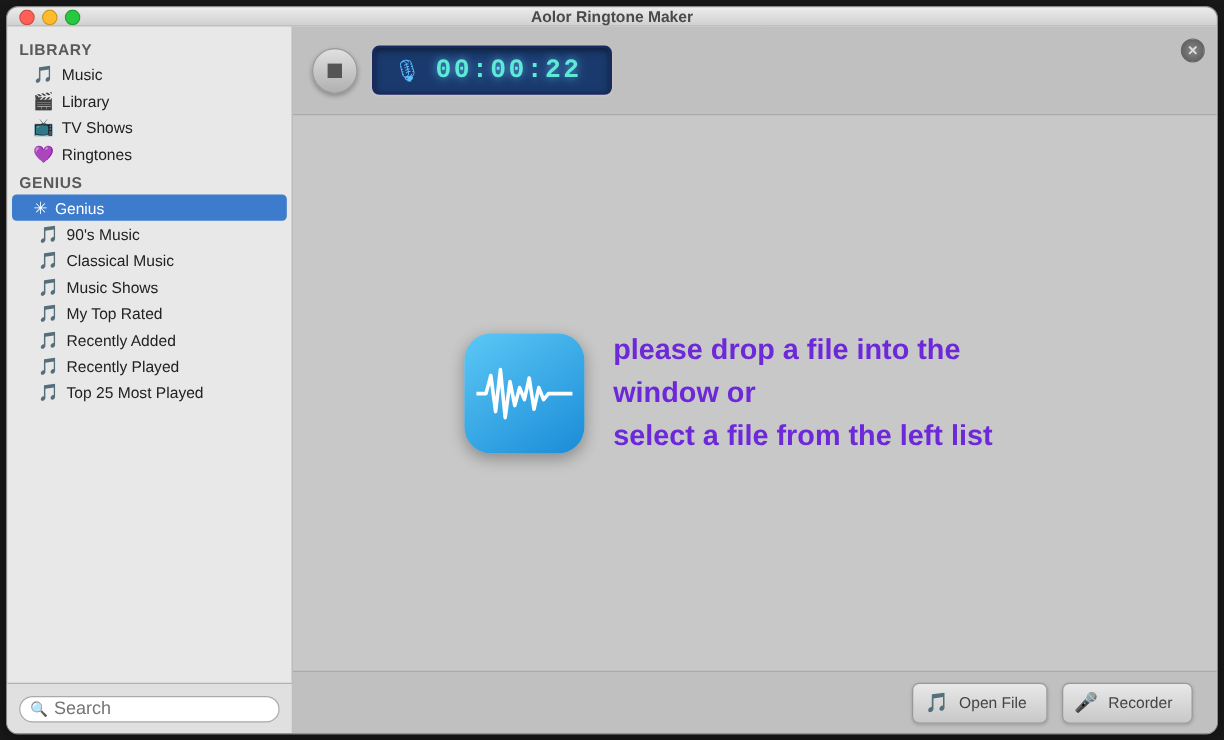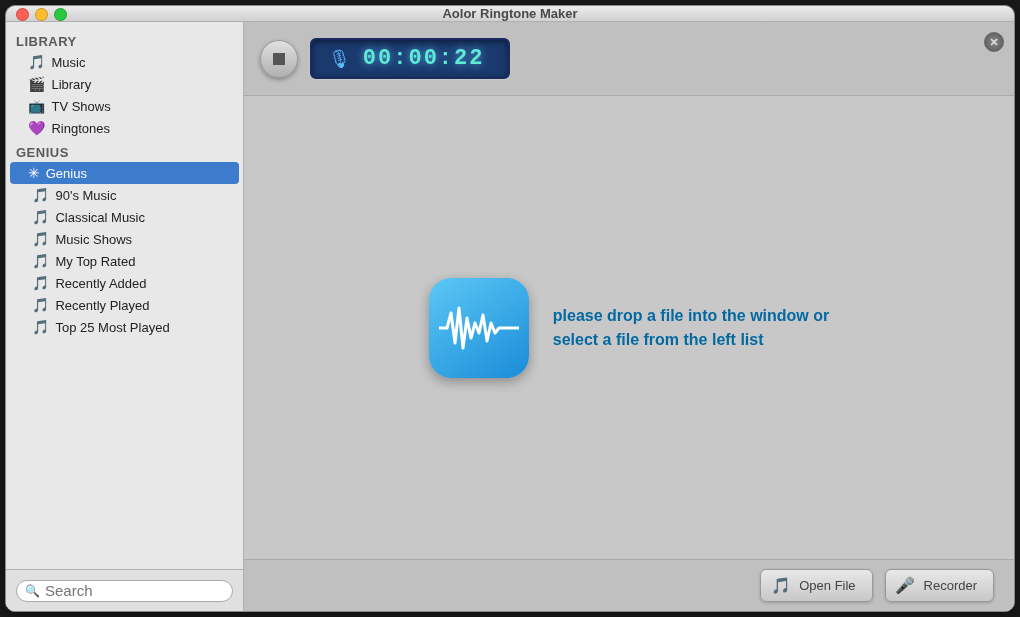--- a/index.html
+++ b/index.html
@@ -250,23 +250,23 @@
       box-shadow: 0 4px 12px rgba(0,0,0,0.3);
       flex-shrink: 0;
     }
 
     .waveform-svg {
       width: 80px;
       height: 50px;
     }
 
     .drop-text {
-      font-size: 16px;
+      font-size: 24px;
       font-weight: bold;
-      color: #0369a1;
+      color: #6d28d9;
       line-height: 1.5;
       max-width: 360px;
     }
 
     
     .bottom-bar {
       height: 52px;
       background: #c0c0c0;
       border-top: 1px solid #aaa;
       display: flex;

